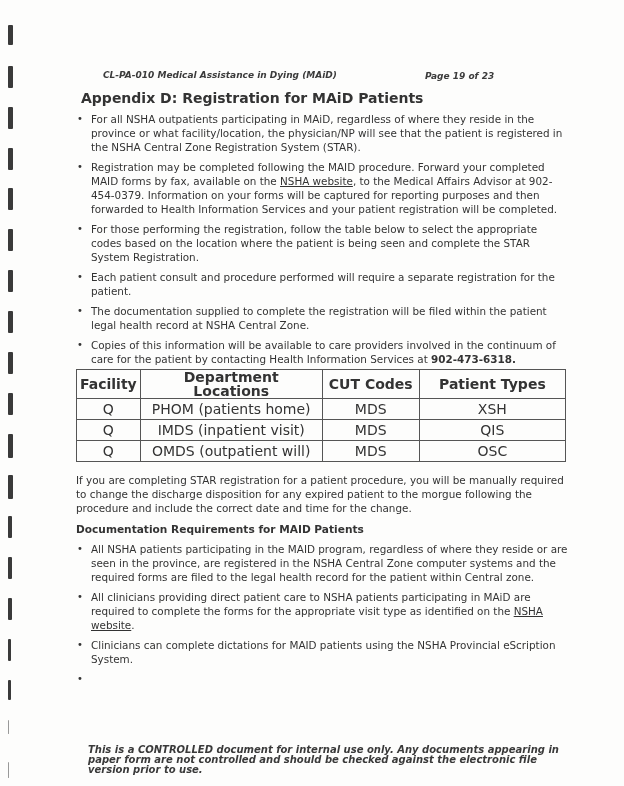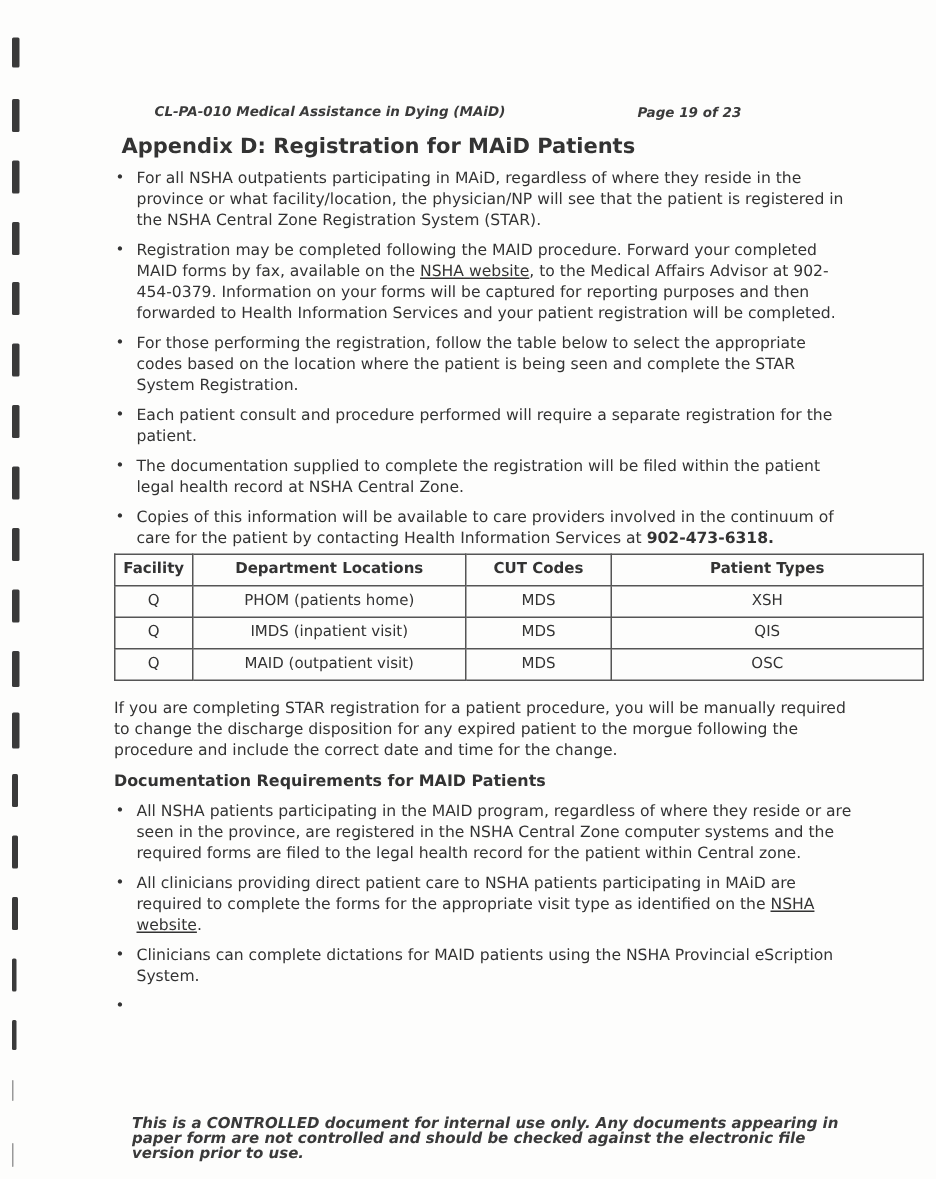--- a/index.html
+++ b/index.html
@@ -78,24 +78,24 @@
     }
     .link {
       text-decoration: underline;
       color: #333;
       cursor: pointer;
       margin-top: 19px;
     }
     .bold { font-weight: bold; }
     table.codes {
       border-collapse: collapse;
-      width: 540px;
+      width: 490px;
       margin-top: 2px;
       margin-bottom: 11px;
-      font-size: 10px;
+      font-size: 14px;
       color: #333;
     }
     table.codes th, table.codes td {
       border: 1px solid #555;
       height: 20px;
       padding: 0 3px;
       text-align: center;
       vertical-align: middle;
     }
     table.codes th { font-weight: bold; }
@@ -194,21 +194,21 @@
         <td>XSH</td>
       </tr>
       <tr>
         <td>Q</td>
         <td>IMDS (inpatient visit)</td>
         <td>MDS</td>
         <td>QIS</td>
       </tr>
       <tr>
         <td>Q</td>
-        <td>MAID (outpatient visit)</td>
+        <td>OMDS (outpatient will)</td>
         <td>MDS</td>
         <td>OSC</td>
       </tr>
     </tbody>
   </table>
 
   <p class="para">If you are completing STAR registration for a patient procedure, you will be manually required to change the discharge disposition for any expired patient to the morgue following the procedure and include the correct date and time for the change.</p>
 
   <p class="subheading">Documentation Requirements for MAID Patients</p>
 

